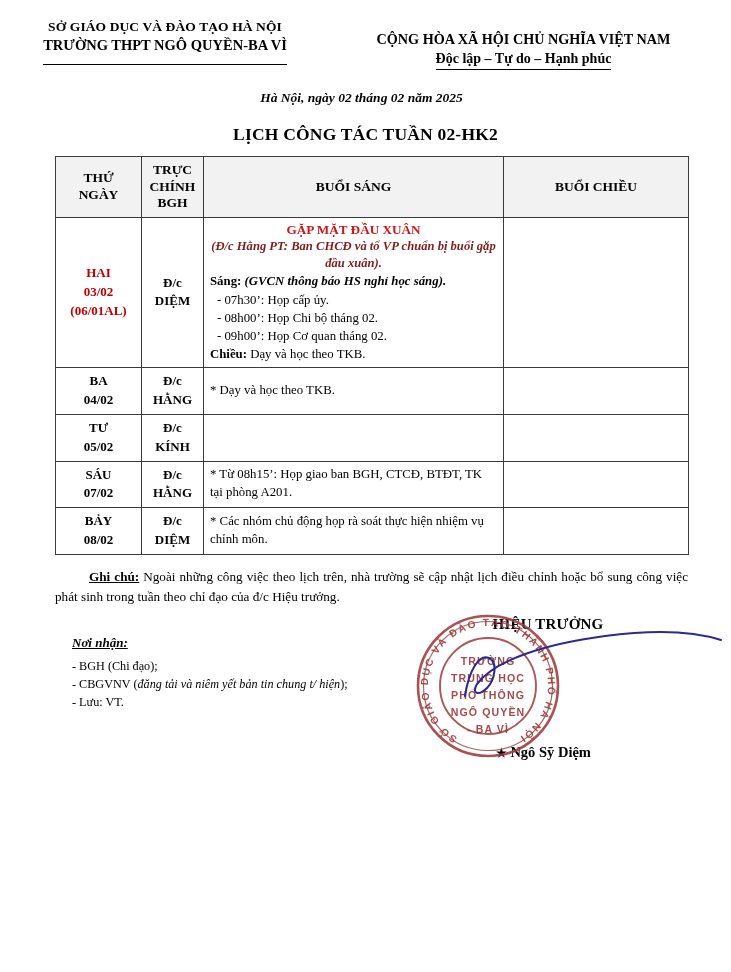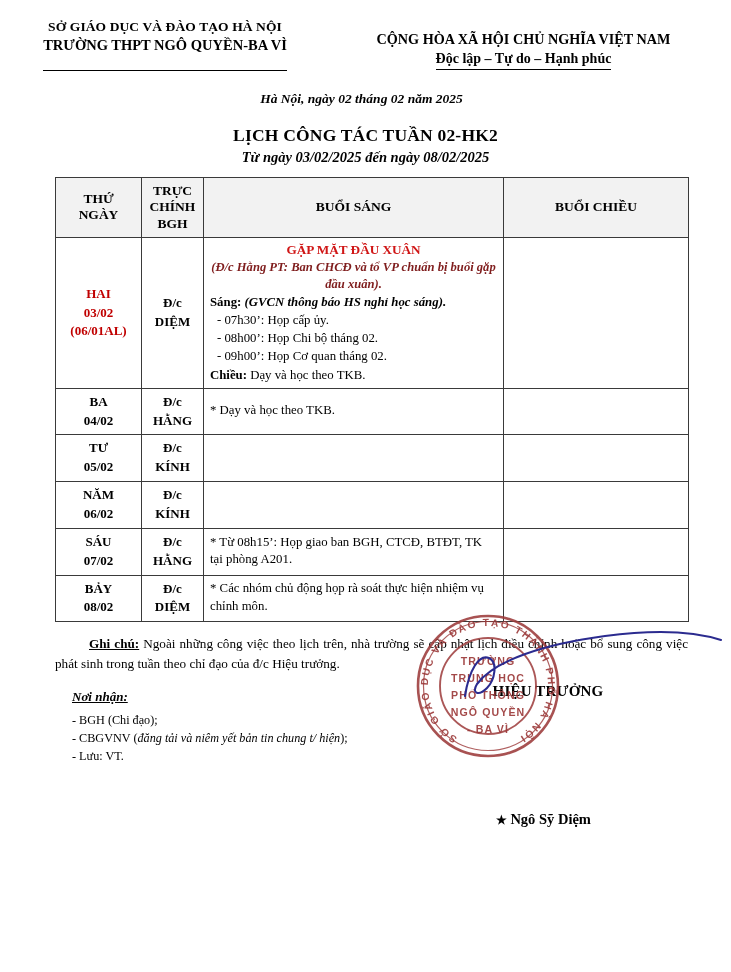--- a/index.html
+++ b/index.html
@@ -24,21 +24,21 @@
   .hdr-right { flex: 1; text-align: center; padding-right: 14px; margin-top: 12px; }
 
   .org-line1 {
     font-size: 13.5px; font-weight: bold; letter-spacing: .1px;
     line-height: 1.35;
   }
   .org-line2 {
     font-size: 14.5px; font-weight: bold; line-height: 1.3;
     display: inline-block;
     border-bottom: 1.3px solid #000;
-    padding-bottom: 15px;
+    padding-bottom: 9px;
   }
   .nation-line1 {
     font-size: 14.2px; font-weight: bold; line-height: 1.35;
   }
   .nation-line2 {
     font-size: 14px; font-weight: bold; line-height: 1.3;
     display: inline-block;
     border-bottom: 1.3px solid #000;
     padding-bottom: 1px;
   }
@@ -127,21 +127,21 @@
     font-size: 13.2px;
     line-height: 1.48;
     text-align: justify;
   }
   .note .lead { padding-left: 34px; }
   .note u { text-decoration: underline; font-weight: bold; }
 
   
   .bottom { position: relative; margin-top: 14px; height: 190px; }
   .recipients {
-    position: absolute; left: 72px; top: 0;
+    position: absolute; left: 72px; top: 13px;
     font-size: 12.2px; line-height: 1.5;
   }
   .recipients .rcp-title {
     font-style: italic; font-weight: bold; font-size: 13px;
     text-decoration: underline;
     margin-bottom: 4px;
   }
   .recipients .rcp-item i { font-style: italic; }
 
   .signature {
@@ -185,21 +185,20 @@
     <div class="hdr-right">
       <div class="nation-line1">CỘNG HÒA XÃ HỘI CHỦ NGHĨA VIỆT NAM</div>
       <div class="nation-line2">Độc lập – Tự do – Hạnh phúc</div>
     </div>
   </div>
 
   <div class="place-date">Hà Nội, ngày 02 tháng 02 năm 2025</div>
 
   <div class="title-block">
     <div class="main-title">LỊCH CÔNG TÁC TUẦN 02-HK2</div>
-    <div class="sub-title">Từ ngày 03/02/2025 đến ngày 08/02/2025</div>
   </div>
 
   <div class="tbl-wrap">
     <table class="sched">
       <colgroup>
         <col class="col-day">
           <col class="col-duty">
           <col class="col-morn">
           <col class="col-after">
       </colgroup>
@@ -265,32 +264,20 @@
             <div>05/02</div>
           </td>
           <td class="duty-cell">
             <div>Đ/c</div>
             <div>KÍNH</div>
           </td>
           <td class="morning-cell simple-line"></td>
           <td class="afternoon-cell"></td>
         </tr>
 
-        <tr>
-          <td class="day-cell">
-            <div>NĂM</div>
-            <div>06/02</div>
-          </td>
-          <td class="duty-cell">
-            <div>Đ/c</div>
-            <div>KÍNH</div>
-          </td>
-          <td class="morning-cell simple-line"></td>
-          <td class="afternoon-cell"></td>
-        </tr>
 
         <tr>
           <td class="day-cell">
             <div>SÁU</div>
             <div>07/02</div>
           </td>
           <td class="duty-cell">
             <div>Đ/c</div>
             <div>HẰNG</div>
           </td>

